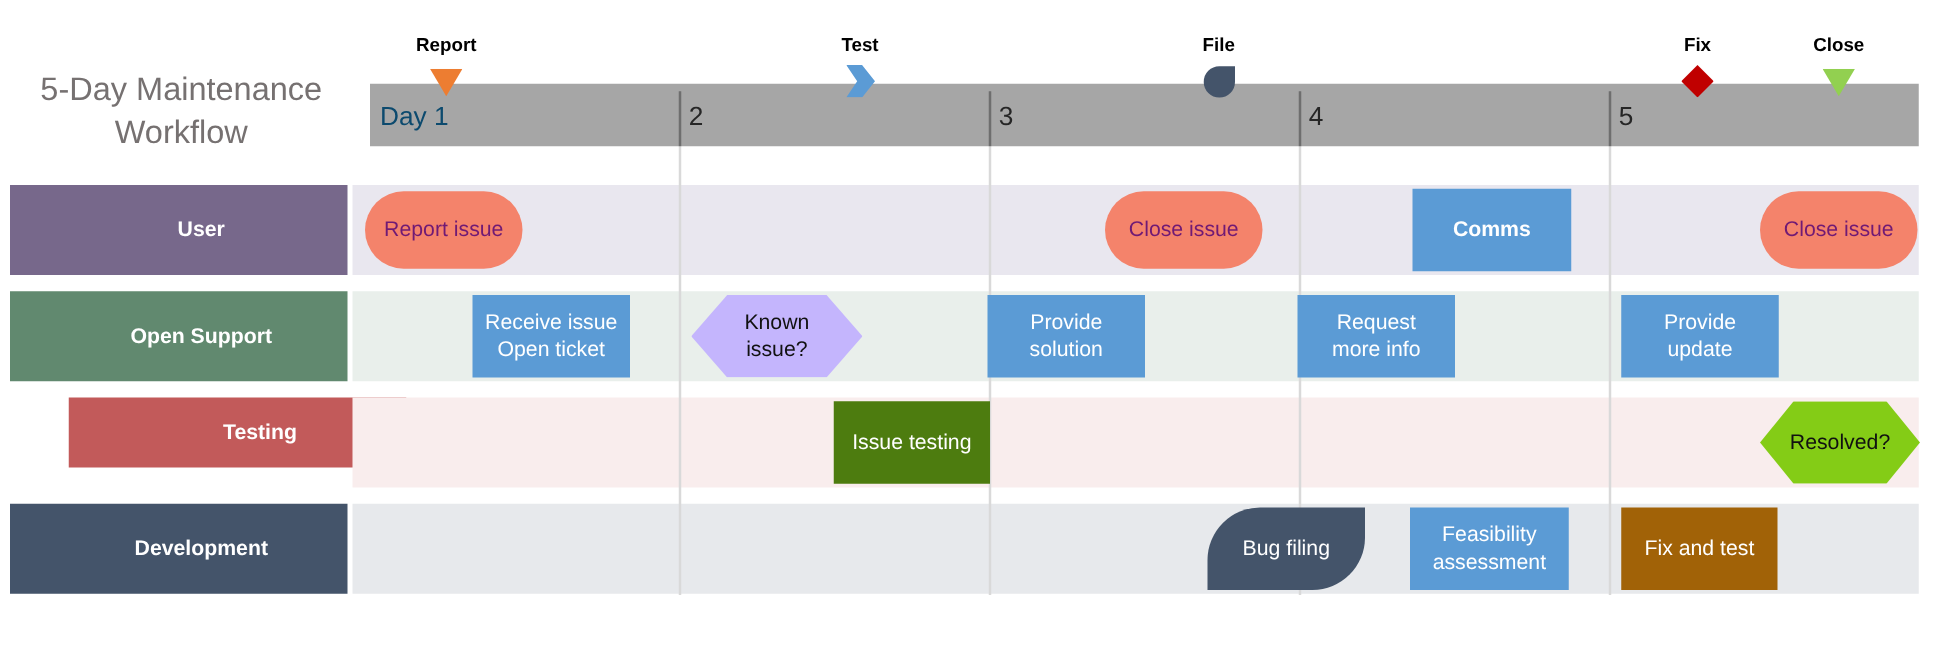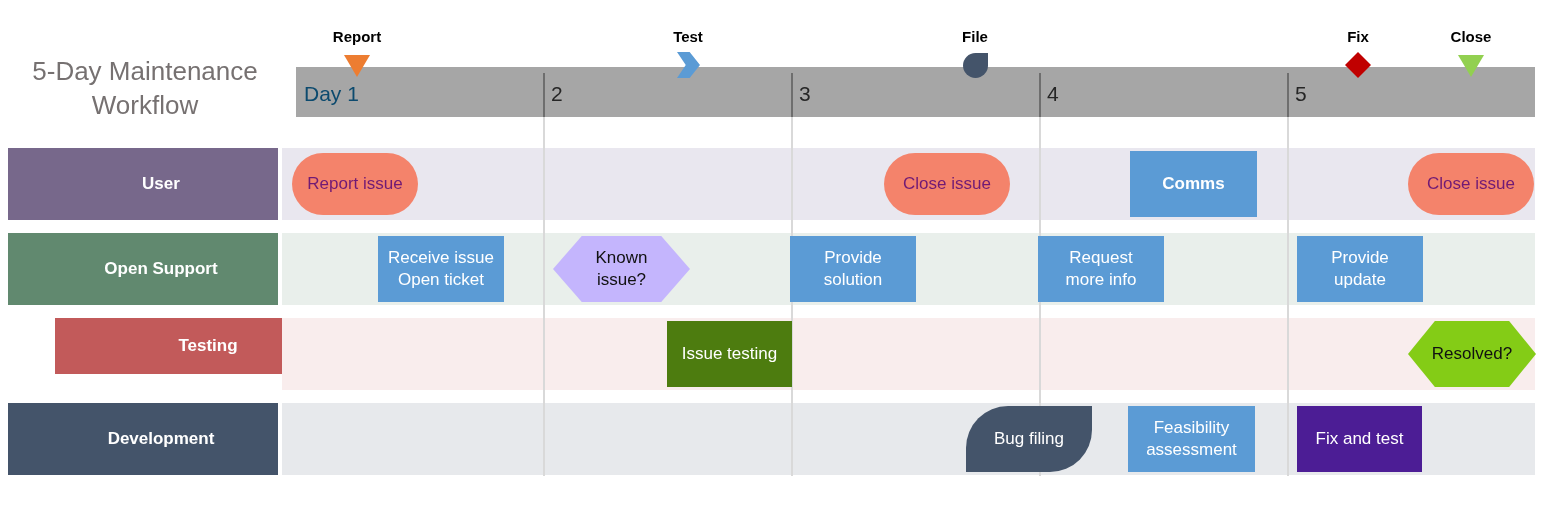--- a/index.html
+++ b/index.html
@@ -85,14 +85,14 @@
 update</div>
     <div class="abs lane-header" style="left: 8px; top: 318px; width: 270px; height: 56px; background: rgb(194, 90, 90); margin-left: 47px;">Testing</div>
     <div class="abs lane-bg" style="left: 282px; top: 318px; width: 1253px; height: 72px; background: rgb(249, 237, 237);"></div>
     <div class="abs shape rect" style="left: 667px; top: 321px; width: 125px; height: 66px; background: #4d7c0f;">Issue testing</div>
     <div class="abs shape hexagon" style="left: 1408px; top: 321px; width: 128px; height: 66px; background: #84cc16;">Resolved?</div>
     <div class="abs lane-header" style="left: 8px; top: 403px; width: 270px; height: 72px; background: rgb(68, 84, 106);">Development</div>
     <div class="abs lane-bg" style="left: 282px; top: 403px; width: 1253px; height: 72px; background: rgb(231, 233, 236);"></div>
     <div class="abs shape plaque" style="left: 966px; top: 406px; width: 126px; height: 66px; background: rgb(68, 84, 106);">Bug filing</div>
     <div class="abs shape rect" style="left: 1128px; top: 406px; width: 127px; height: 66px; background: rgb(91, 155, 213);">Feasibility
 assessment</div>
-    <div class="abs shape rect" style="left: 1297px; top: 406px; width: 125px; height: 66px; background: #4c1d95;">Fix and test</div>
+    <div class="abs shape rect" style="left: 1297px; top: 406px; width: 125px; height: 66px; background: #a16207;">Fix and test</div>
   </div>
 
 </body></html>

